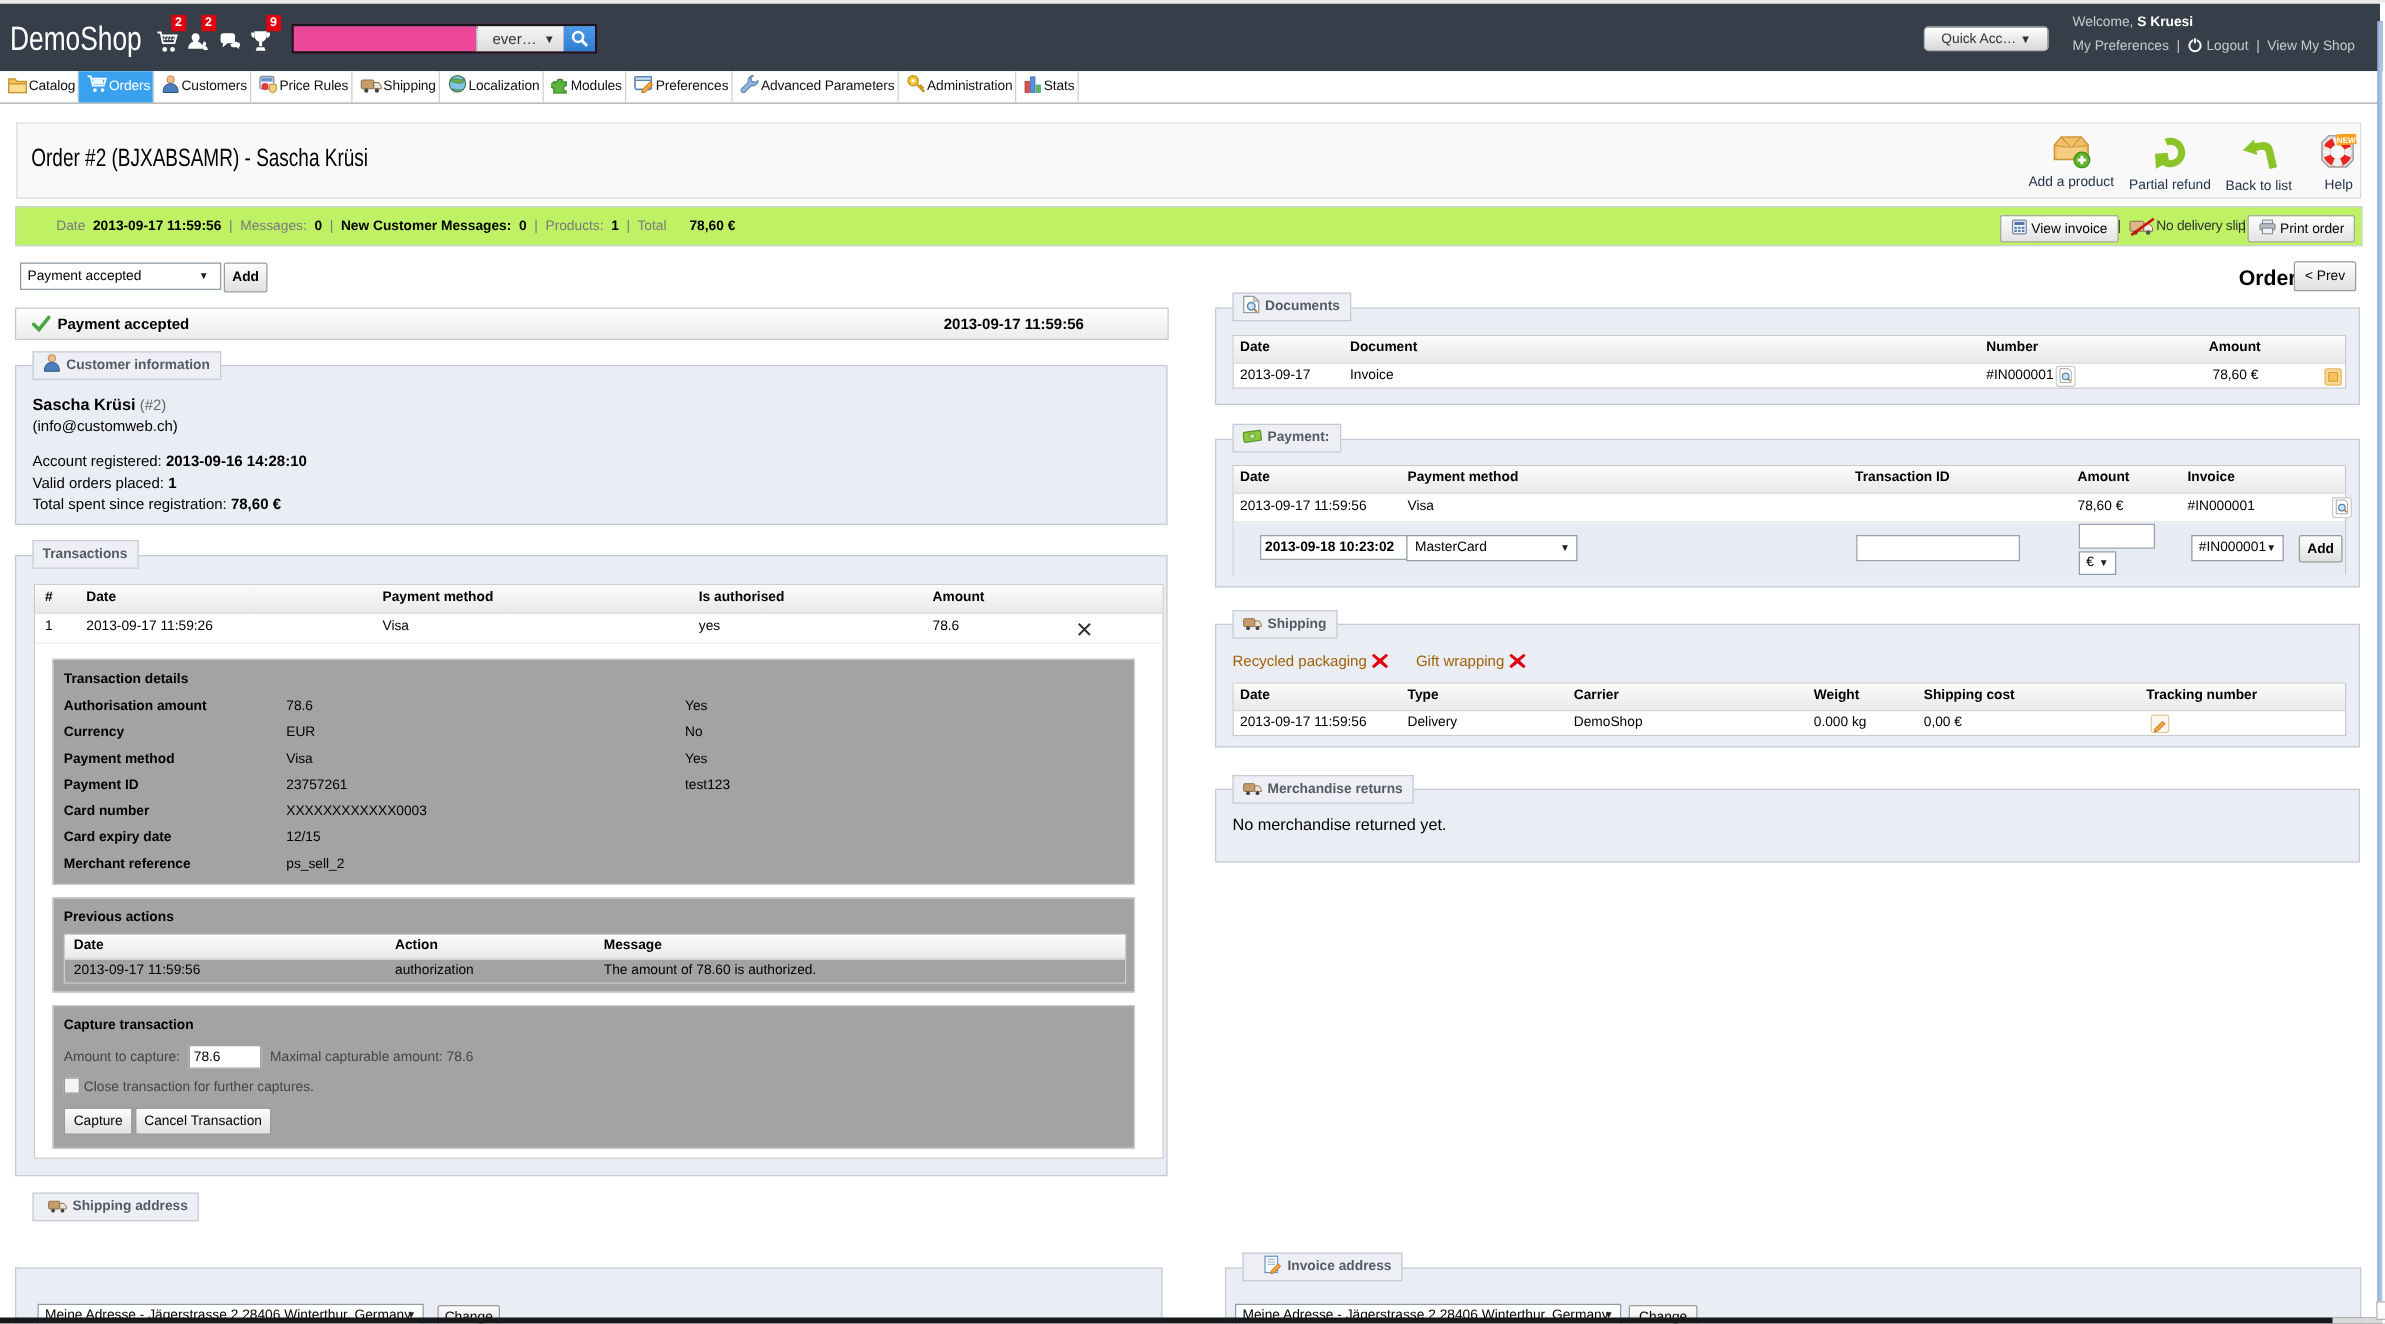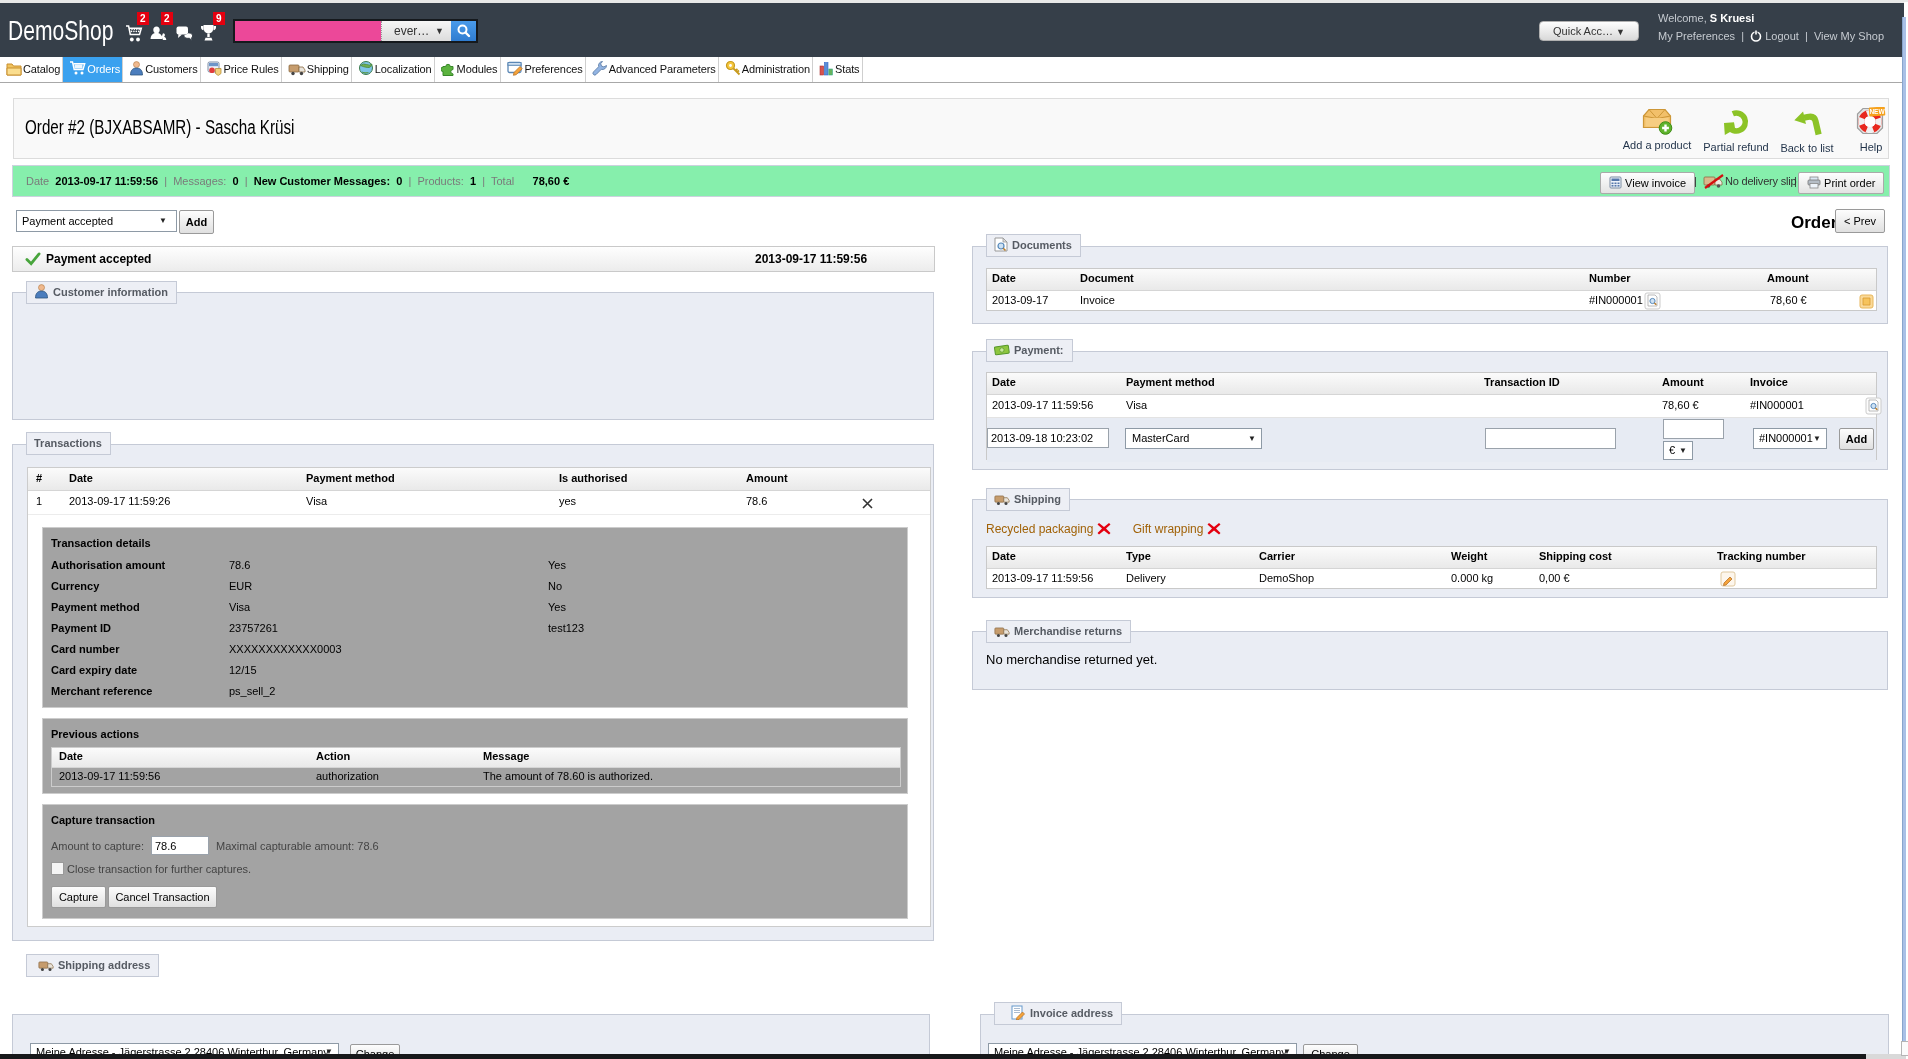--- a/index.html
+++ b/index.html
@@ -23,21 +23,21 @@
 #tabs{position:absolute;left:0;top:57px;width:1908px;height:26px;background:#fff;border-bottom:1px solid #a8a8a8;box-sizing:border-box;}
 .tab{float:left;height:25px;line-height:25px;padding:0 2px 0 6px;border-right:1px solid #cfcfcf;font-size:11px;color:#111;white-space:nowrap;letter-spacing:-0.1px;}
 .tab svg,.tab img{vertical-align:-3px;margin-right:1px;}
 .tab.active{background:#3aa1ef;color:#fff;}
 
 #titlebar{position:absolute;left:13px;top:98px;width:1876px;height:61px;background:#f9f9f9;border:1px solid #dcdcdc;box-sizing:border-box;}
 #titlebar h2{position:absolute;left:11px;top:17px;margin:0;font-size:20px;font-weight:normal;color:#000;transform:scaleX(0.76);transform-origin:0 0;}
 .tbi{position:absolute;top:8px;width:76px;text-align:center;color:#1f3148;font-size:11px;}
 .tbi .cap{margin-top:2px;}
 
-#datebar{position:absolute;left:12px;top:165px;width:1878px;height:32px;background:#86efac;border:1px solid #ccd2de;box-sizing:border-box;line-height:30px;font-size:11px;color:#7a7a7a;}
+#datebar{position:absolute;left:12px;top:165px;width:1878px;height:32px;background:#bef264;border:1px solid #ccd2de;box-sizing:border-box;line-height:30px;font-size:11px;color:#7a7a7a;padding-left:19px;}
 #datebar .in{padding-left:13px;}
 #datebar b{color:#000;}
 .vbtn{display:inline-block;height:20px;line-height:20px;background:linear-gradient(#fefefe,#e3e3e3);border:1px solid #aaa;border-radius:2px;color:#000;font-size:11px;padding:0 8px;}
 
 .fsel{position:absolute;background:#fff;border:1px solid #8e9aa6;font-size:11px;box-sizing:border-box;white-space:nowrap;overflow:hidden;}
 .fsel .ar{position:absolute;right:5px;top:50%;margin-top:-4px;font-size:8px;color:#222;line-height:8px;}
 .btn2{display:inline-block;background:linear-gradient(#fdfdfd,#e0e0e0);border:1px solid #9a9a9a;border-radius:2px;font-size:11px;color:#000;text-align:center;}
 
 .fs{position:absolute;background:#eaedf4;border:1px solid #c5cad6;box-sizing:border-box;}
 .legend{position:absolute;background:#edeff5;border:1px solid #c5cad6;padding:0 8px 0 7px;height:21px;line-height:21px;font-weight:bold;color:#565b63;font-size:11px;white-space:nowrap;}
@@ -264,20 +264,27 @@
   <span style="position:absolute;left:33px;top:5px;">Payment accepted</span>
   <span style="position:absolute;left:742px;top:5px;">2013-09-17 11:59:56</span>
 </div>
 
 <div class="fs" style="left:12px;top:292px;width:922px;height:128px;"></div>
 <div class="legend" style="left:26px;top:281px;">
   <svg width="15" height="15" viewBox="0 0 15 15">
         <circle cx="7.5" cy="3.6" r="3" fill="#f0b98e" stroke="#b9824f" stroke-width=".7"></circle>
         <path d="M1.5 14 c0 -5 2.5 -7 6 -7 s6 2 6 7 z" fill="#4b7dbd" stroke="#2d567f" stroke-width=".8"></path>
       </svg>Customer information</div>
+<div class="abs" style="left:26px;top:316px;font-size:12px;line-height:15px;">
+  <div><b style="font-size:13px;">Sascha Krüsi</b> <span style="color:#666;">(#2)</span></div>
+  <div style="margin-top:2px;">(info@customweb.ch)</div>
+  <div style="margin-top:13px;">Account registered: <b>2013-09-16 14:28:10</b></div>
+  <div style="margin-top:2px;">Valid orders placed: <b>1</b></div>
+  <div style="margin-top:2px;">Total spent since registration: <b>78,60 €</b></div>
+</div>
 
 <div class="fs" style="left:12px;top:444px;width:922px;height:497px;"></div>
 <div class="legend" style="left:26px;top:432px;">Transactions</div>
 <div class="wbox" style="left:27px;top:467px;width:904px;height:460px;">
 
   <div style="position:relative;height:22px;background:linear-gradient(#fbfbfb,#e9e9e9);border-bottom:1px solid #d5d5d5;font-weight:bold;">
     <span class="cell" style="left:8px;top:4px;">#</span>
     <span class="cell" style="left:41px;top:4px;">Date</span>
     <span class="cell" style="left:278px;top:4px;">Payment method</span>
     <span class="cell" style="left:531px;top:4px;">Is authorised</span>
@@ -413,21 +420,21 @@
     <span class="cell" style="left:675px;top:4px;">78,60 €</span>
     <span class="cell" style="left:763px;top:4px;">#IN000001</span>
     <svg class="cell" style="left:878px;top:2px;" width="17" height="18" viewBox="0 0 17 18">
           <rect x="1" y="1" width="15" height="16" rx="2" fill="#fcfcfc" stroke="#ccc"></rect>
           <path d="M4 3 h7 l2 2 v9 h-9 z" fill="#fff" stroke="#aaa" stroke-width=".8"></path>
           <circle cx="8.5" cy="9" r="2.6" fill="#cfe2f3" stroke="#5588bb" stroke-width="1"></circle>
           <line x1="10.4" y1="10.9" x2="12.3" y2="12.8" stroke="#b87d2c" stroke-width="1.4"></line>
         </svg>
   </div>
   <div style="position:relative;height:44px;background:#e7ebf3;">
-    <input class="txt" style="position: absolute; left: 0; top: 10px; width: 122px; height: 20px;" value="2013-09-18 10:23:02">
+    <input class="txt" style="position: absolute; left: 21px; top: 10px; width: 122px; height: 20px; font-weight: bold;" value="2013-09-18 10:23:02">
     <div class="fsel" style="left:138px;top:10px;width:137px;height:21px;line-height:19px;padding-left:6px;">MasterCard<span class="ar">▼</span></div>
     <input class="txt" style="position: absolute; left: 498px; top: 10px; width: 131px; height: 21px;">
     <input class="txt" style="position: absolute; left: 676px; top: 1px; width: 61px; height: 20px;">
     <div class="fsel" style="left:676px;top:23px;width:30px;height:19px;line-height:17px;padding-left:5px;">€<span class="ar">▼</span></div>
     <div class="fsel" style="left:766px;top:10px;width:74px;height:21px;line-height:19px;padding-left:5px;">#IN000001<span class="ar">▼</span></div>
     <span class="btn2" style="position:absolute;left:852px;top:10px;width:33px;height:20px;line-height:20px;font-weight:bold;">Add</span>
   </div>
 </div>
 
 <div class="fs" style="left:972px;top:499px;width:916px;height:99px;"></div>

